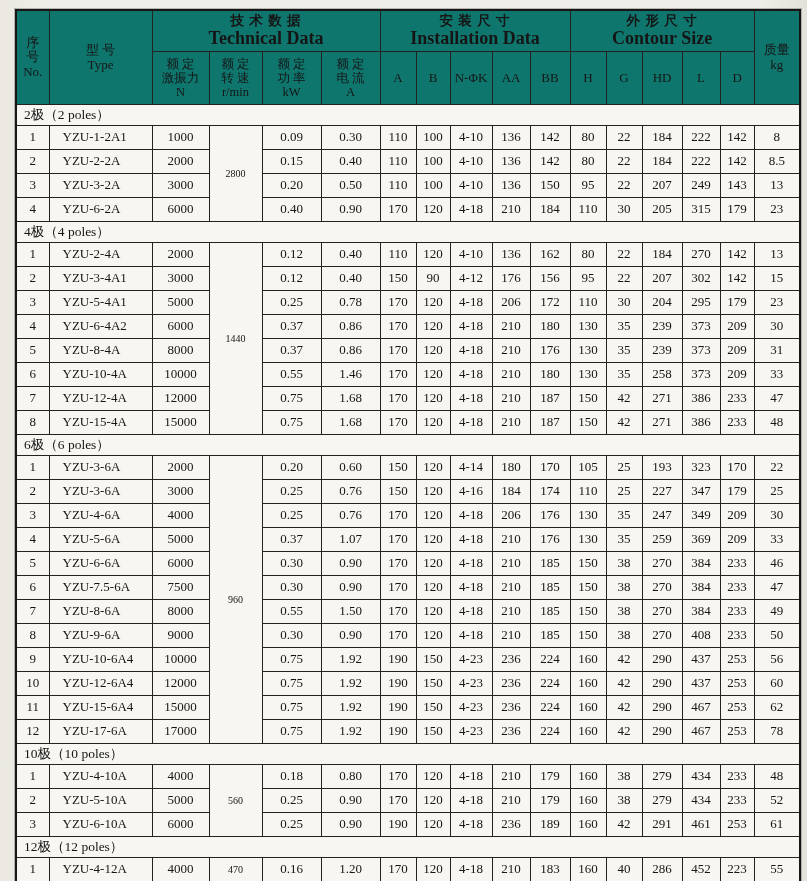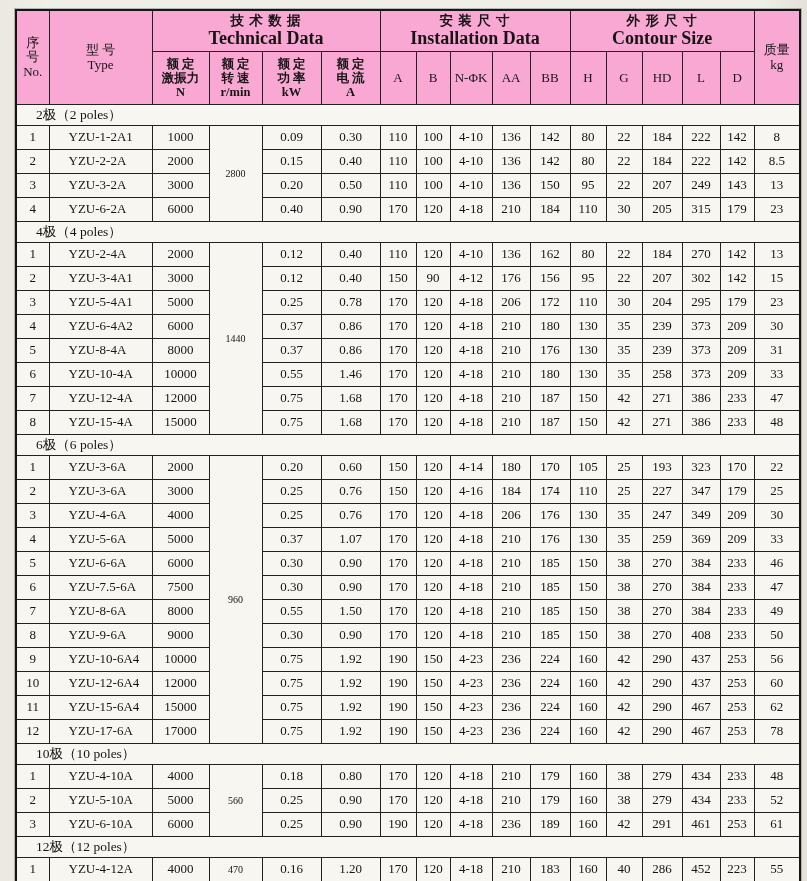--- a/index.html
+++ b/index.html
@@ -30,38 +30,38 @@
     border: 1px solid #222;
     padding: 0 1px;
     text-align: center;
     vertical-align: middle;
     font-size: 13px;
     line-height: 1.12;
     font-weight: normal;
     overflow: hidden;
     white-space: nowrap;
   }
-  .spec thead th { background: #f9a8d4; }
+  .spec thead th { background: #0f766e; }
   .h-group { height: 40px; }
   .h-group .zh { font-size: 13.5px; font-weight: bold; letter-spacing: 1px; }
   .h-group .en { font-size: 18px; font-weight: bold; }
   .h-sub { height: 52px; }
-  .h-sub .ln { display: block; font-size: 12.5px; font-weight: bold; }
+  .h-sub .ln { display: block; font-size: 12.5px; }
   .h-corner .ln { display: block; font-size: 13px; }
   .h-letter { font-size: 13px; }
   tr.section-row td {
     height: 20px;
     text-align: left;
-    padding-left: 19px;
+    padding-left: 7px;
     font-size: 13.5px;
     border-left: 1px solid #222;
     border-right: 1px solid #222;
   }
   tr.data-row td { height: 23px; }
-  td.c-type { text-align: left; padding-left: 19px; }
+  td.c-type { text-align: left; padding-left: 13px; }
   td.c-speed { font-size: 10px; }
   td.c-mass { font-size: 13px; }
 </style>
 </head>
 <body>
 
 <div class="page">
   <table class="spec">
     <colgroup>
       <col style="width:33px">

